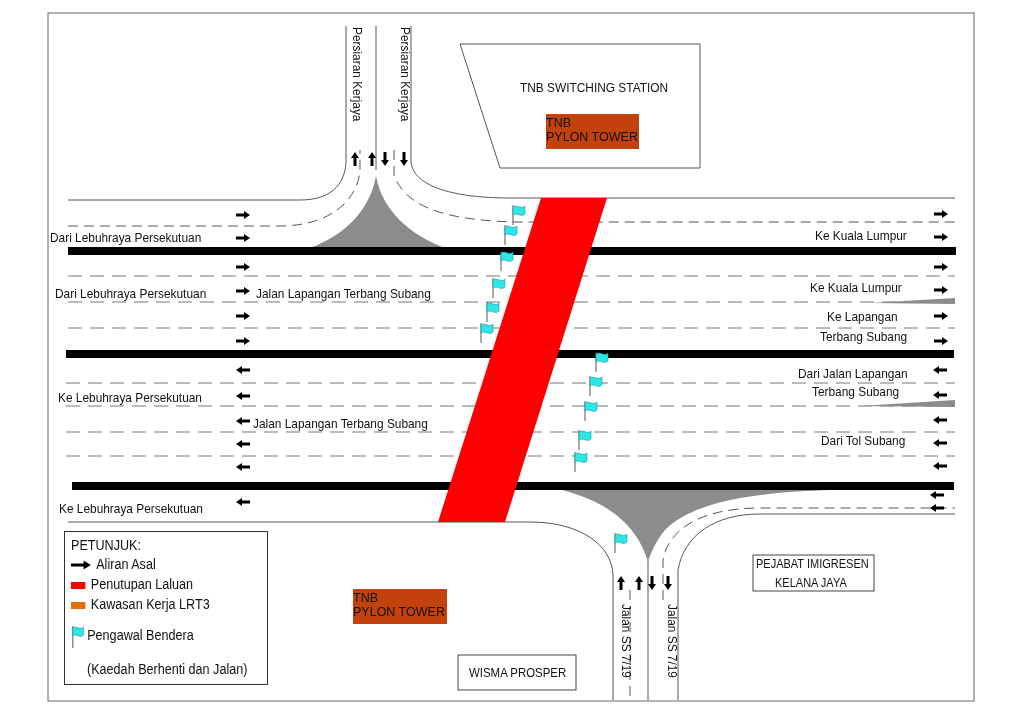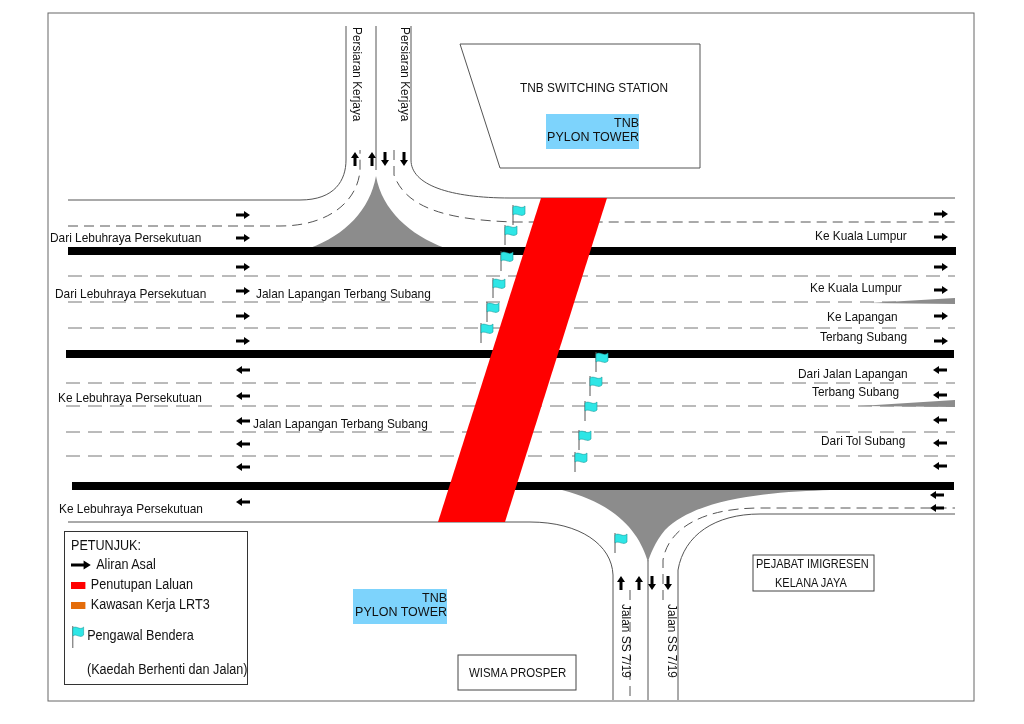--- a/index.html
+++ b/index.html
@@ -1,21 +1,21 @@
 <!DOCTYPE html>
 <html><head>
 <meta charset="utf-8">
 <style>
   html,body{margin:0;padding:0;background:#fff;}
   body{width:1024px;height:724px;position:relative;overflow:hidden;font-family:"Liberation Sans",sans-serif;}
   #map{position:absolute;left:0;top:0;width:1024px;height:724px;}
   .lbl{position:absolute;font-size:13.5px;color:#111;white-space:nowrap;line-height:1;transform:scaleX(0.88);transform-origin:left top;}
   .vlbl{position:absolute;font-size:13.5px;color:#111;white-space:nowrap;line-height:1;transform-origin:left top;transform:rotate(90deg) scaleX(0.88);}
-  .orange{position:absolute;background:#7dd3fc;color:#111;text-align:right;font-size:12.5px;line-height:14px;box-sizing:border-box;padding-top:2px;}
-  .legend{position:absolute;left:64px;top:531px;width:184px;height:154px;border:1px solid #333;box-sizing:border-box;background:#fff;}
+  .orange{position:absolute;background:#c2410c;color:#111;text-align:left;font-size:12.5px;line-height:14px;box-sizing:border-box;padding-top:2px;}
+  .legend{position:absolute;left:64px;top:531px;width:204px;height:154px;border:1px solid #333;box-sizing:border-box;background:#fff;}
   .legend .row{position:absolute;left:6px;font-size:14px;color:#111;white-space:nowrap;transform:scaleX(0.9);transform-origin:left top;}
   .sw{display:inline-block;width:16px;height:7px;vertical-align:middle;margin-right:6px;}
 </style>
 </head>
 <body>
 
 <svg id="map" viewBox="0 0 1024 724" xmlns="http://www.w3.org/2000/svg">
   <defs>
     <marker id="ah" viewBox="0 0 10 10" refX="5" refY="5" markerWidth="4" markerHeight="4" orient="auto-start-reverse">
       <path d="M0,0 L10,5 L0,10 z" fill="#000"></path>

